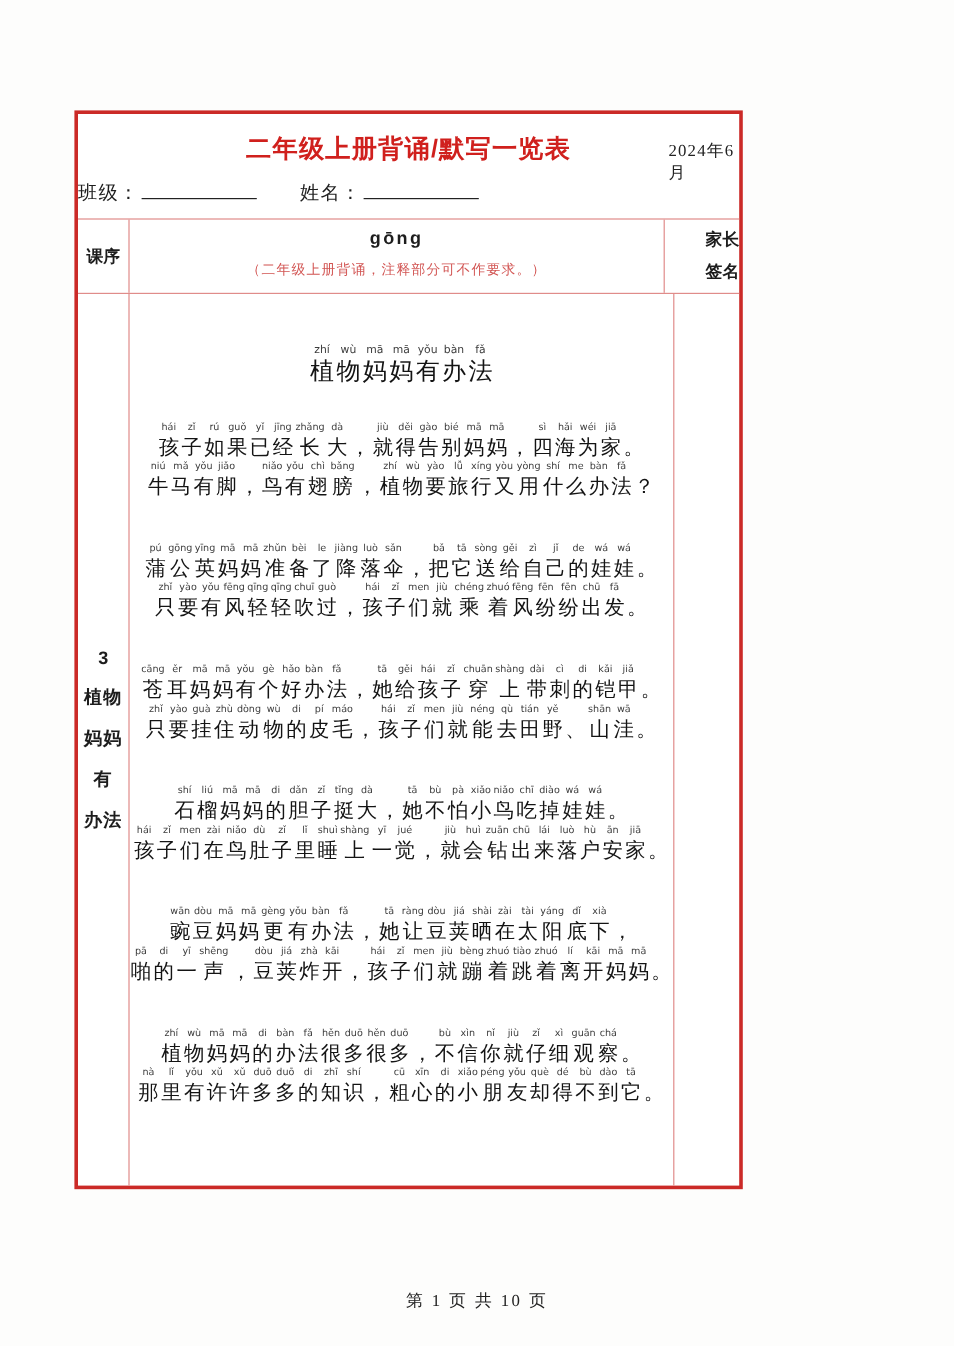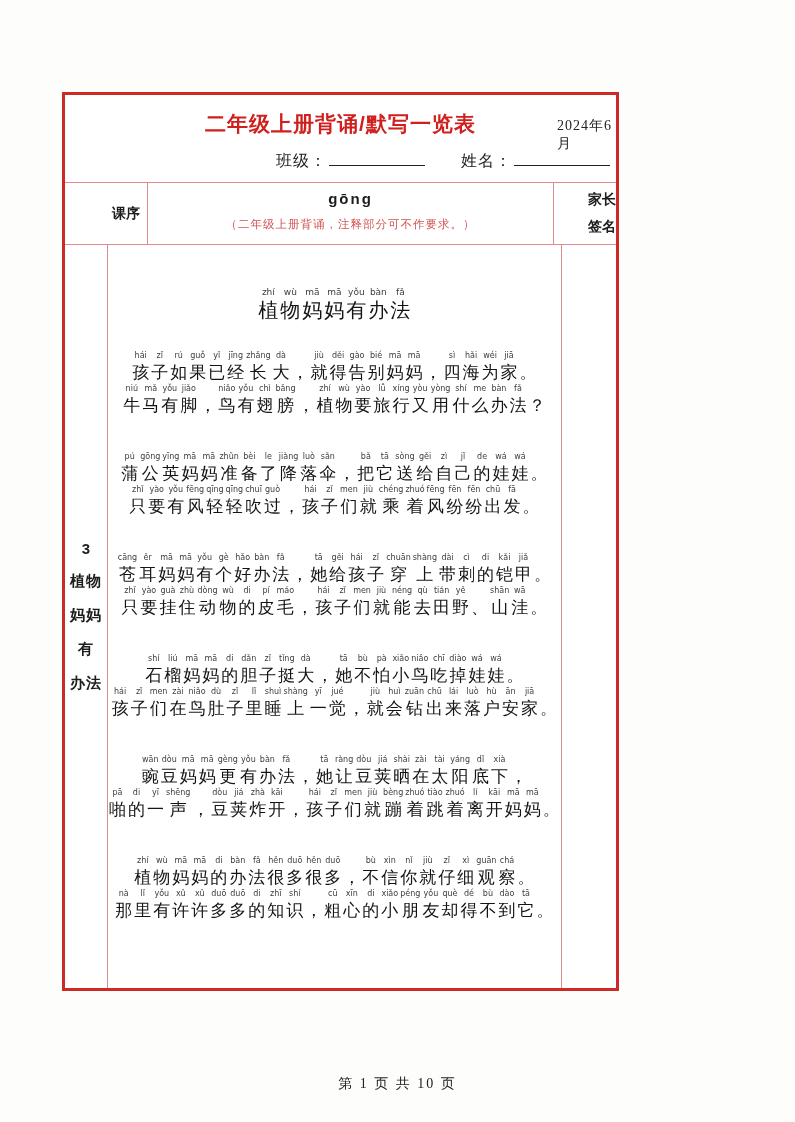--- a/index.html
+++ b/index.html
@@ -27,35 +27,35 @@
   .title-line { text-align: center; padding-top: 15px; }
   .doc-title {
     font-family: "Liberation Sans", sans-serif;
     font-weight: bold; font-size: 21px; color: #d0201d;
     letter-spacing: 1px;
   }
   .doc-date {
     position: absolute; left: 492px; top: 22px;
     font-size: 14px; color: #222; letter-spacing: 1px;
   }
-  .fill-line { text-align: right; margin-top: 13px; font-size: 16px; }
+  .fill-line { text-align: left; margin-top: 13px; font-size: 16px; }
   .fill-label { font-style: normal; letter-spacing: 1px; }
   .blank {
     display: inline-block; width: 96px; height: 14px;
     border-bottom: 1.5px solid #222; margin: 0 6px 0 2px;
     vertical-align: baseline;
   }
 
   
   .row { display: flex; border-top: 1px solid #e08c8a; }
   .c-left  { width: 42px; flex: none; }
   .c-mid   { flex: 1 1 auto; border-left: 1px solid #e08c8a; border-right: 1px solid #e08c8a; }
   .c-right { width: 62px; flex: none; }
 
-  .row-head { height: 62px; padding-left: 40px; }
+  .row-head { height: 62px; }
   .row-head .c-left {
     display: flex; align-items: center; justify-content: center;
     font-family: "Liberation Sans", sans-serif; font-weight: bold; font-size: 14px;
   }
   .row-head .c-mid { text-align: center; padding-top: 7px; }
   .head-content-label {
     font-family: "Liberation Sans", sans-serif; font-weight: bold; font-size: 15px;
     letter-spacing: 2px;
   }
   .head-note { margin-top: 10px; font-size: 11.5px; color: #d25553; letter-spacing: 1px; }

